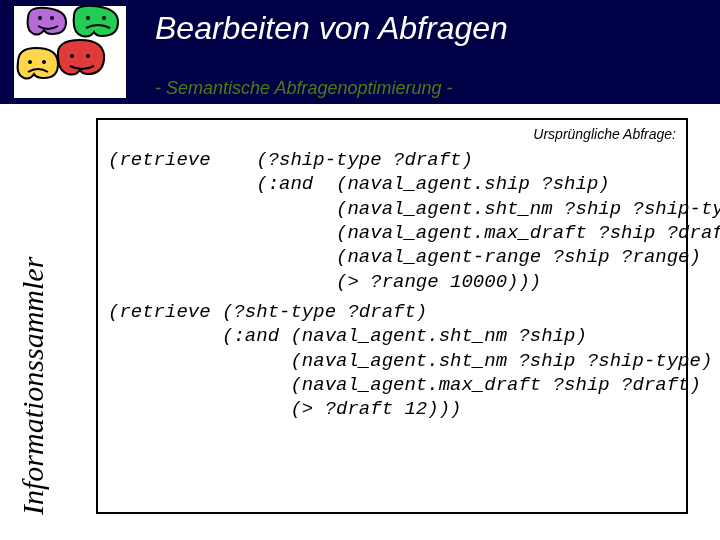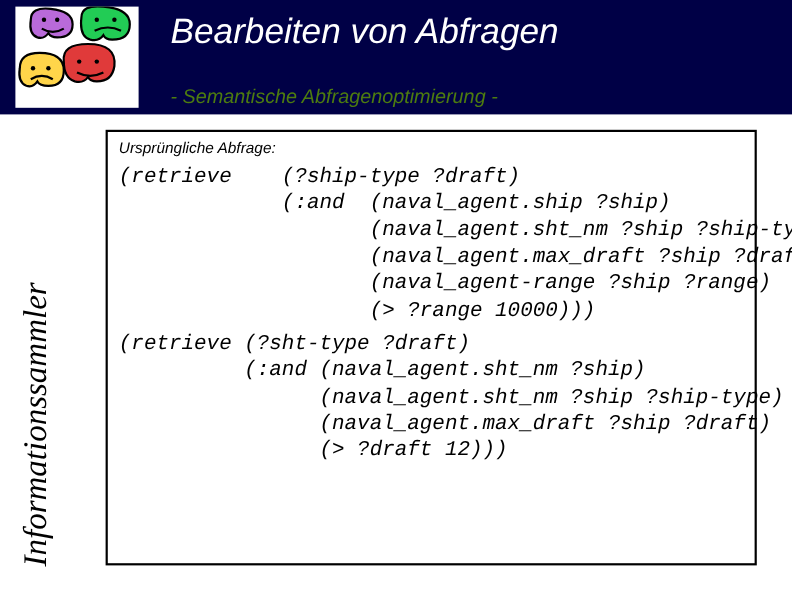--- a/index.html
+++ b/index.html
@@ -65,20 +65,21 @@
     border: 2px solid #000;
     padding: 6px 10px 6px 10px;
     background: #fff;
   }
   .section-label {
     font-family: Arial, Helvetica, sans-serif;
     font-size: 14px;
     color: #000;
     margin-top: 4px;
     margin-bottom: 6px;
+    text-align: right;
   }
   .section-label.first { margin-top: 0; }
   .code {
     font-family: "Courier New", Courier, monospace;
     font-size: 19px;
     line-height: 1.28;
     white-space: pre;
     color: #000;
     margin-bottom: 6px;
   }

